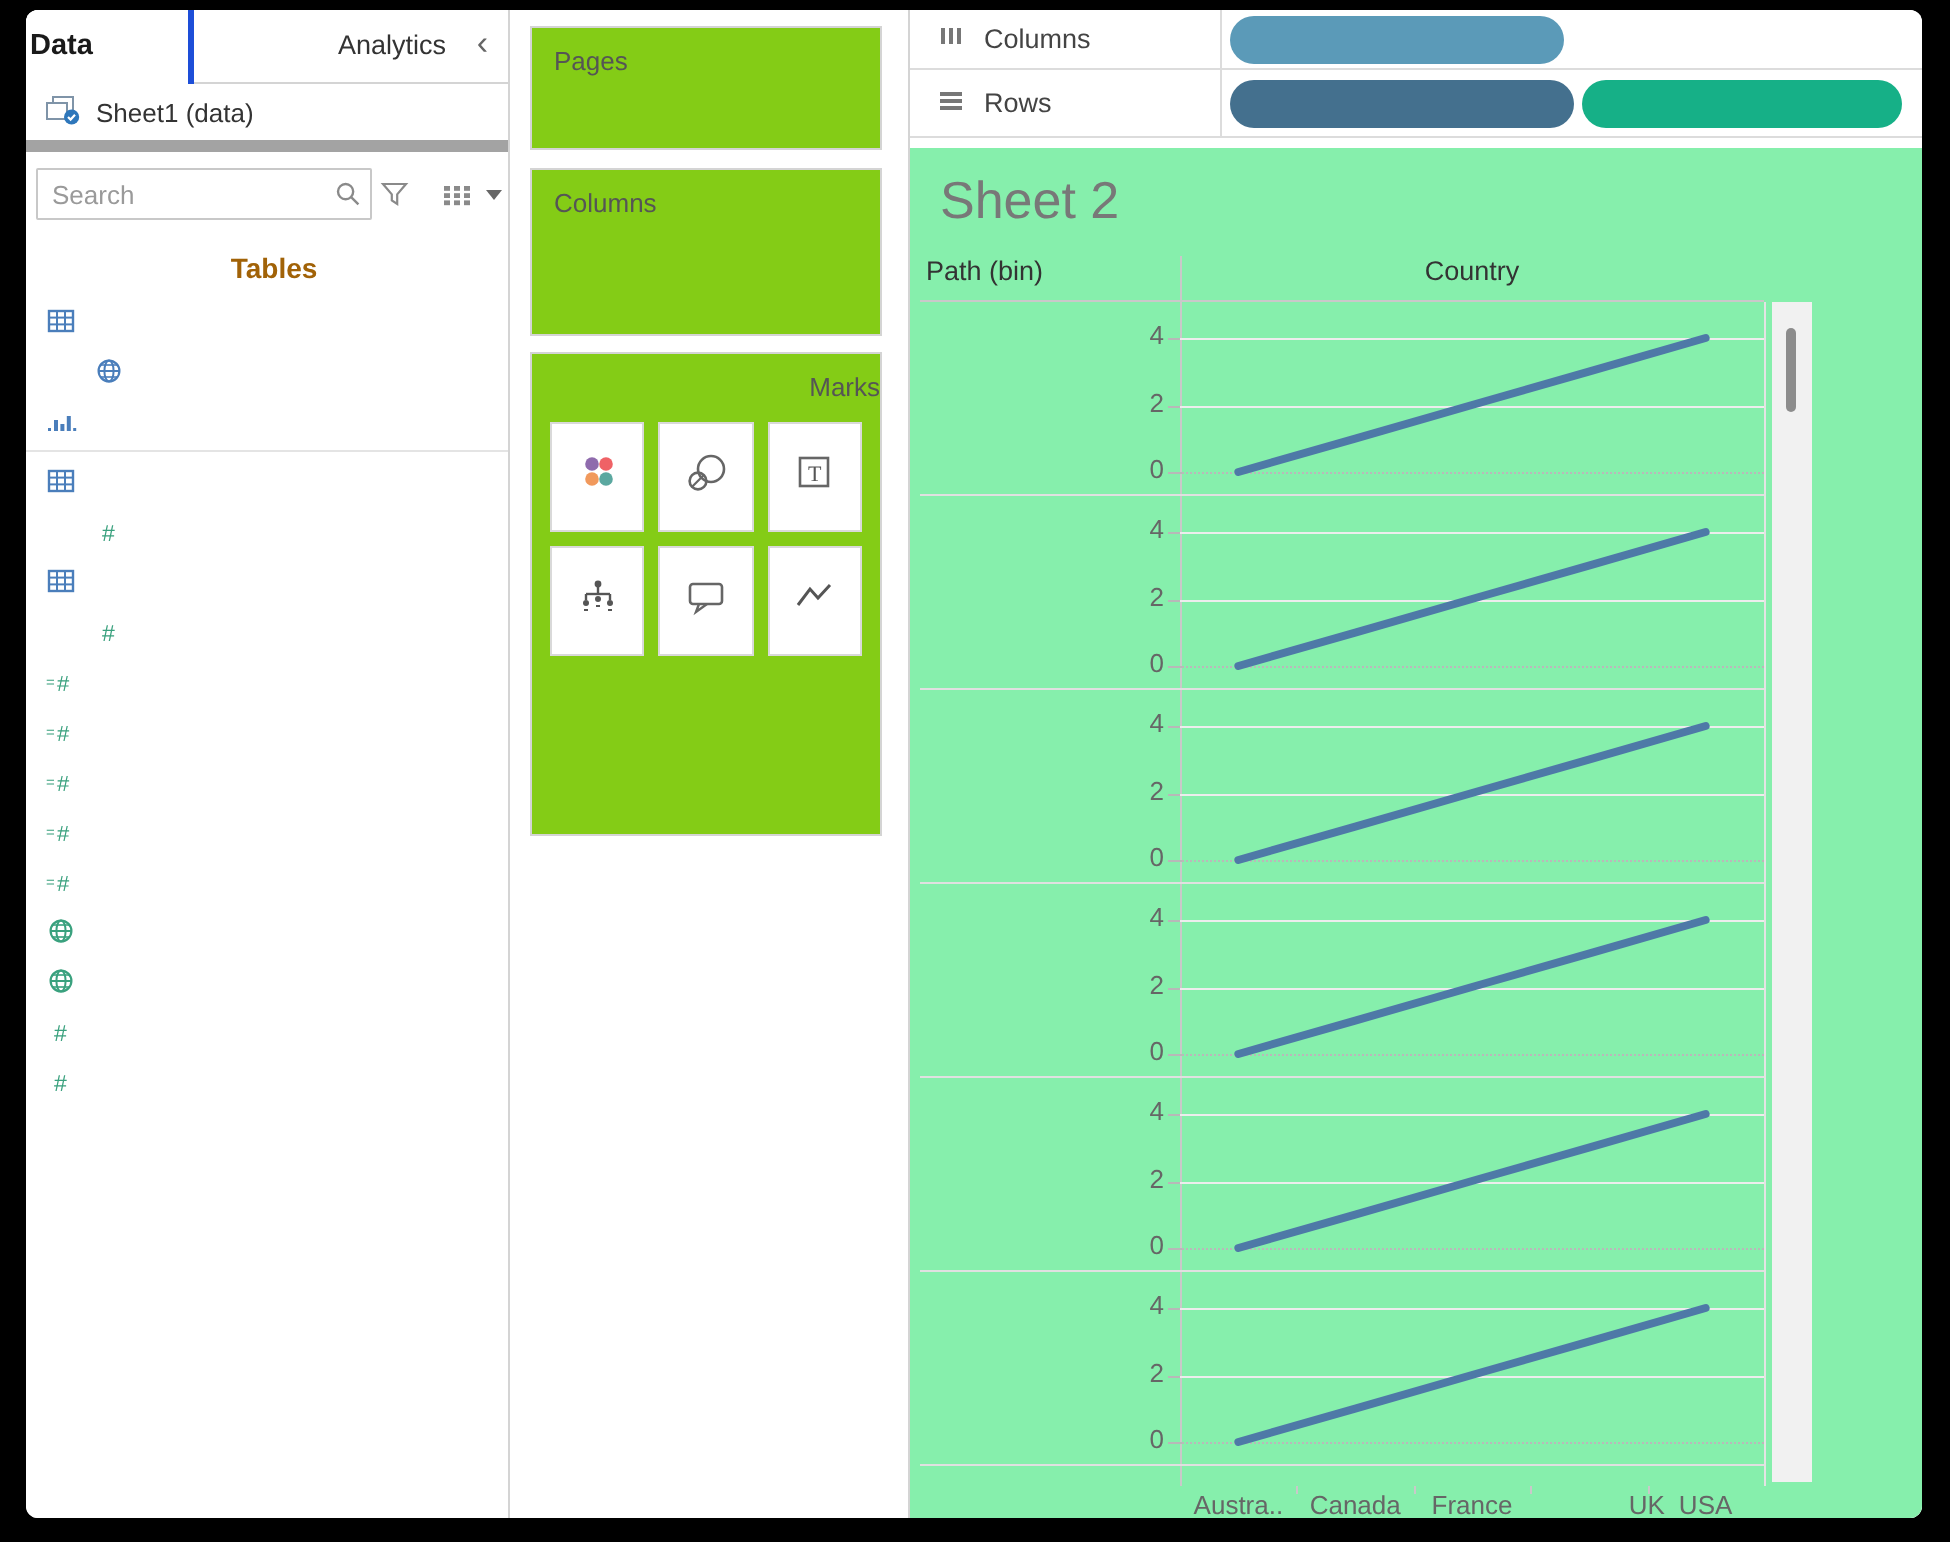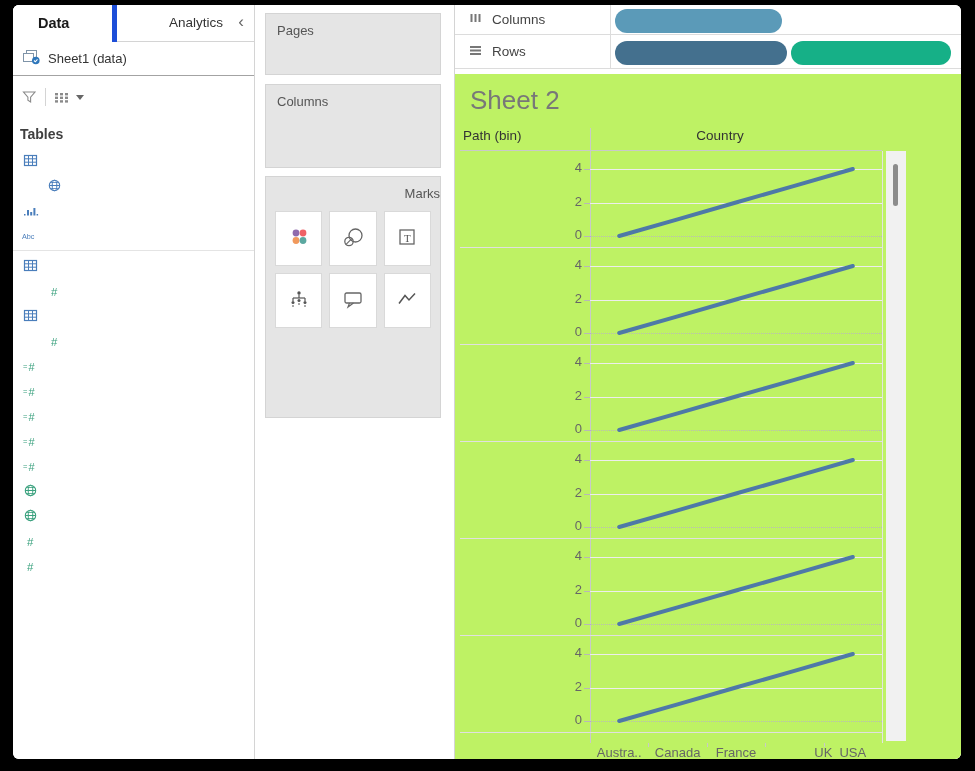--- a/index.html
+++ b/index.html
@@ -3,65 +3,65 @@
 <meta charset="utf-8">
 <style>
   * { margin:0; padding:0; box-sizing:border-box; }
   html,body { width:975px; height:771px; }
   body { background:#000; font-family:"Liberation Sans", sans-serif; position:relative; overflow:hidden; }
   .app { position:absolute; left:13px; top:5px; width:948px; height:754px; background:#fff; border-radius:6px; overflow:hidden; }
 
   
   .left-pane { position:absolute; left:0; top:0; width:242px; height:100%; background:#fff; border-right:1px solid #d4d4d4; }
   .tabs { position:relative; height:37px; border-bottom:1px solid #d4d4d4; }
-  .tab-data { position:absolute; left:0; top:0; width:104px; height:37px; line-height:36px; padding-left:25px; font-size:14.5px; font-weight:bold; color:#1a1a1a; background:#fff; border-right:5px solid #1d4ed8; z-index:2; }
+  .tab-data { position:absolute; left:0; top:0; width:84px; height:37px; line-height:36px; padding-left:2px; font-size:14.5px; font-weight:bold; color:#1a1a1a; background:#fff; border-right:3px solid #1d4ed8; z-index:2; }
   .tab-analytics { position:absolute; left:88px; top:0; width:122px; height:36px; line-height:36px; text-align:right; font-size:13.5px; color:#333; }
   .collapse-btn { position:absolute; right:10px; top:0; height:36px; line-height:34px; font-size:17px; color:#666; cursor:pointer; }
-  .datasource { height:34px; display:flex; align-items:center; gap:7px; padding-left:9px; font-size:13px; color:#333; border-bottom:1px solid #a3a3a3; }
+  .datasource { height:34px; display:flex; align-items:center; gap:7px; padding-left:9px; font-size:13px; color:#333; border-bottom:6px solid #a3a3a3; }
   .search-row { height:38px; display:flex; align-items:center; padding:4px 4px 0 5px; }
   .search-wrap { position:relative; }
   .search-input { width:168px; height:26px; border:1px solid #c8c8c8; border-radius:1px; font-size:13px; padding:0 24px 0 7px; color:#555; font-family:"Liberation Sans",sans-serif; }
   .search-input::placeholder { color:#9a9a9a; }
   .search-glass { position:absolute; right:5px; top:6px; }
   .icon-btn { display:flex; align-items:center; justify-content:center; padding:0 4px; cursor:pointer; }
   .vsep { width:1px; height:18px; background:#d4d4d4; margin:0 4px; }
   .caret { width:0; height:0; border-left:4px solid transparent; border-right:4px solid transparent; border-top:5px solid #666; margin-left:3px; }
-  .tables-heading { font-size:14px; font-weight:bold; color:#404040; margin:12px 0 6px 7px; }
+  .tables-heading { font-size:14px; font-weight:bold; color:#a16207; margin:12px 0 6px 7px;text-align:center; }
   .field-list { }
   .field-item { height:25px; display:flex; align-items:center; gap:6px; padding-left:9px; font-size:13.2px; color:#3a3a3a; cursor:default; }
   .field-item.indent { padding-left:33px; }
   .field-item.bold span.lbl { font-weight:bold; color:#1a1a1a; }
   .field-item.italic span.lbl { font-style:italic; }
   .field-item .ficon { width:17px; display:flex; justify-content:center; flex:none; }
   .field-divider { height:1px; background:#e4e4e4; margin:2px 0; }
 
   
   .middle { position:absolute; left:242px; top:0; width:200px; height:100%; background:#fff; border-right:1px solid #d4d4d4; }
-  .card { position:absolute; left:10px; right:13px; border:1px solid #d4d4d4; background:#e5e5e5; }
+  .card { position:absolute; left:10px; right:13px; border:1px solid #d4d4d4; background:#84cc16; }
   .card-pages { top:8px; height:62px; }
   .card-filters { top:79px; height:84px; }
   .card-marks { top:171px; height:242px;text-align:right; }
   .card-title { font-size:13px; color:#555; padding:9px 0 0 11px; }
   .mark-dropdown { margin:12px 8px 0 8px; height:25px; border:1px solid #c8c8c8; display:flex; align-items:center; padding-left:9px; font-size:13px; color:#333; position:relative; cursor:pointer; }
   .mark-dropdown .dd-caret-box { position:absolute; right:0; top:0; width:22px; height:100%; border-left:1px solid #d8d8d8; display:flex; align-items:center; justify-content:center; }
   .mark-dropdown .mt-label { margin-left:6px; }
   .marks-grid { display:grid; grid-template-columns:repeat(3, 1fr); gap:7px; margin:10px 9px 0 9px; }
   .mark-btn { height:55px; border:1px solid #d9d9d9; background:#fff; display:flex; flex-direction:column; align-items:center; justify-content:center; gap:2px; font-size:11.5px; color:#555; cursor:pointer; }
 
   
   .right { position:absolute; left:442px; top:0; right:0; height:100%; background:#fff; }
   .shelf-row { height:30px; border-bottom:1px solid #dcdcdc; display:flex; align-items:center; position:relative; }
   .shelf-label { width:156px; height:100%; display:flex; align-items:center; gap:9px; padding-left:13px; font-size:13.5px; color:#444; border-right:1px solid #dcdcdc; flex:none; }
   .pill { height:24px; border-radius:12px; color:#fff; font-size:13px; display:inline-flex; align-items:center; padding:0 14px; margin-left:4px; cursor:pointer; }
   .pill .badge { margin-left:auto; font-size:12.5px; }
 
-  .worksheet { position:absolute; left:0; right:0; top:69px; bottom:0; background:#bef264; }
+  .worksheet { position:absolute; left:0; right:0; top:69px; bottom:0; background:#86efac; }
   .sheet-title { position:absolute; left:15px; top:11px; font-size:26px; color:#787878; font-weight:400; }
   .hdr-rowfield { position:absolute; left:8px; top:54px; font-size:13.5px; color:#333; }
-  .hdr-colfield { position:absolute; left:119px; top:54px; width:292px; text-align:center; font-size:13.5px; color:#333; }
+  .hdr-colfield { position:absolute; left:135px; top:54px; width:292px; text-align:center; font-size:13.5px; color:#333; }
   .hdr-underline { position:absolute; left:5px; top:76px; width:422px; height:1px; background:#c9c9c9; }
   .vaxis { position:absolute; left:135px; top:54px; width:1px; height:615px; background:#c9c9c9; }
   .redge { position:absolute; left:427px; top:77px; width:1px; height:592px; background:#e3e3e3; }
   .panes { position:absolute; left:5px; top:77px; width:422px; height:592px; overflow:hidden; }
   .pane { position:relative; width:100%; height:97px; border-bottom:1px solid #e0e0e0; }
   .pane .num { position:absolute; left:28px; top:50%; transform:translateY(-50%); width:30px; text-align:center; font-size:13px; color:#666; }
   .pane .ylab { position:absolute; left:86px; top:50%; transform:translateY(-50%) rotate(180deg); writing-mode:vertical-rl; font-size:13px; color:#444; }
   .pane.partial .num { top:2px; transform:none; }
   .pane.partial .ylab { top:2px; transform:rotate(180deg); }
   .pane .tick-label { position:absolute; left:100px; width:22px; text-align:right; font-size:13px; color:#666; }
@@ -89,20 +89,27 @@
     <div class="datasource">
       <span class="ficon" id="ds-icon"><svg width="19" height="16" viewBox="0 0 19 16" xmlns="http://www.w3.org/2000/svg">
             <rect x="4.5" y="1.5" width="10" height="8" fill="#fff" stroke="#7f94a8"></rect>
             <rect x="1.5" y="4.5" width="10" height="8" fill="#fff" stroke="#7f94a8"></rect>
             <circle cx="13.8" cy="11.5" r="3.8" fill="#2e77bb"></circle>
             <path d="M12 11.5 l1.3 1.3 l2.2 -2.4" stroke="#fff" stroke-width="1.1" fill="none"></path>
           </svg></span>
       <span>Sheet1 (data)</span>
     </div>
     <div class="search-row">
+      <span class="search-wrap">
+        <input class="search-input" type="text" placeholder="Search" style="">
+        <span class="search-glass" id="glass-icon"><svg width="14" height="14" viewBox="0 0 14 14" xmlns="http://www.w3.org/2000/svg">
+              <circle cx="5.8" cy="5.8" r="3.8" fill="none" stroke="#8a8a8a" stroke-width="1.2"></circle>
+              <line x1="8.7" y1="8.7" x2="12.2" y2="12.2" stroke="#8a8a8a" stroke-width="1.2"></line>
+            </svg></span>
+      </span>
       <span class="icon-btn" id="funnel-icon">
           <svg width="15" height="14" viewBox="0 0 15 14" xmlns="http://www.w3.org/2000/svg">
             <path d="M1.5 2 H13 L8.6 7.2 V12 L5.9 10.2 V7.2 Z" fill="none" stroke="#8a8a8a" stroke-width="1.1"></path>
           </svg>
         </span>
       <span class="vsep"></span>
       <span class="icon-btn" id="grid-icon">
           <svg width="15" height="13" viewBox="0 0 15 13" xmlns="http://www.w3.org/2000/svg">
             <rect x="1" y="2" width="3" height="2.4" fill="#8a8a8a"></rect>
             <rect x="1" y="5.6" width="3" height="2.4" fill="#8a8a8a"></rect>
@@ -148,28 +155,20 @@
             <svg width="16" height="15" viewBox="0 0 16 15" xmlns="http://www.w3.org/2000/svg">
               <rect x="1" y="11" width="1.5" height="1.5" fill="#4a7ebb"></rect>
               <rect x="4" y="7" width="2" height="5.5" fill="#4a7ebb"></rect>
               <rect x="7.2" y="9" width="2" height="3.5" fill="#4a7ebb"></rect>
               <rect x="10.4" y="5" width="2" height="7.5" fill="#4a7ebb"></rect>
               <rect x="13.6" y="11" width="1.5" height="1.5" fill="#4a7ebb"></rect>
             </svg>
           </span>
     <span class="lbl"></span>
         </div>
-        <div class="field-item italic">
-          <span class="ficon">
-            <svg width="20" height="14" viewBox="0 0 20 14" xmlns="http://www.w3.org/2000/svg">
-              <text x="0" y="10.5" font-size="8.5" font-family="Liberation Sans" fill="#4a7ebb">Abc</text>
-            </svg>
-          </span>
-    <span class="lbl"></span>
-        </div>
         <div class="field-divider"></div>
         <div class="field-item bold">
           <span class="ficon">
             <svg width="15" height="15" viewBox="0 0 15 15" xmlns="http://www.w3.org/2000/svg">
               <rect x="1.5" y="2.5" width="12" height="10" fill="none" stroke="#4a7ebb" stroke-width="1.2"></rect>
               <line x1="5.5" y1="2.5" x2="5.5" y2="12.5" stroke="#4a7ebb"></line>
               <line x1="9.5" y1="2.5" x2="9.5" y2="12.5" stroke="#4a7ebb"></line>
               <line x1="1.5" y1="5.8" x2="13.5" y2="5.8" stroke="#4a7ebb"></line>
               <line x1="1.5" y1="9.2" x2="13.5" y2="9.2" stroke="#4a7ebb"></line>
             </svg>

